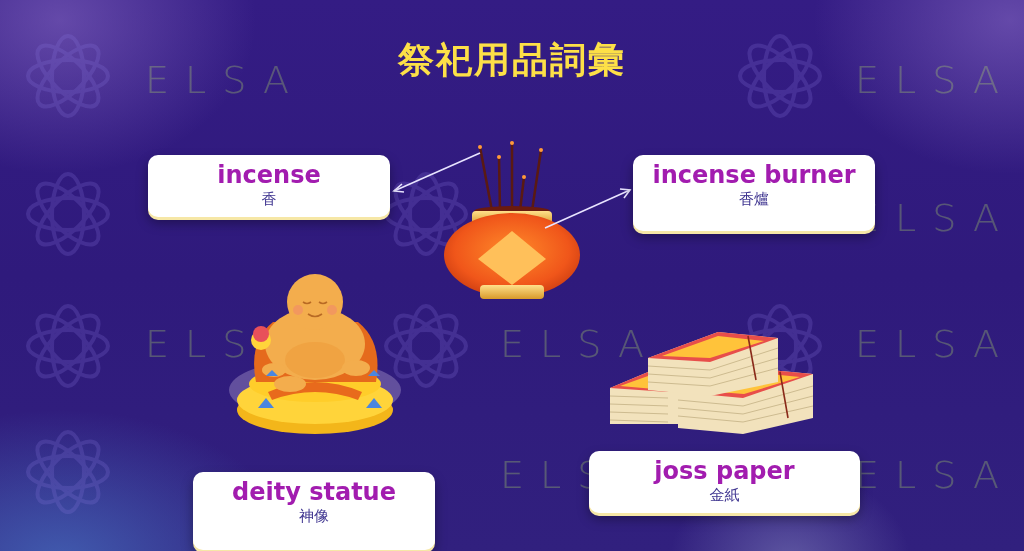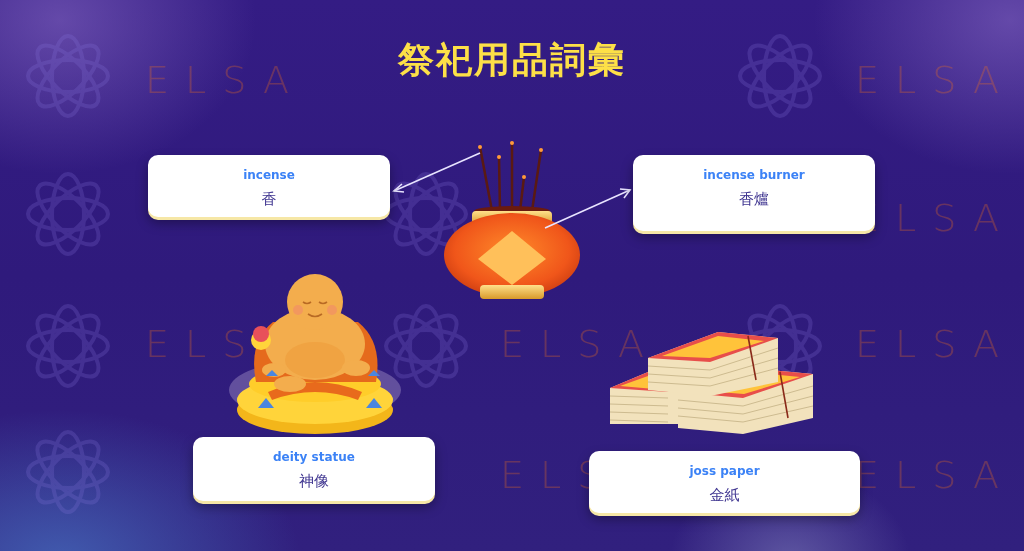--- a/index.html
+++ b/index.html
@@ -7,28 +7,28 @@
     font-family:"DejaVu Sans","Liberation Sans",sans-serif;
     background:#2e1a7a;}
   .bg{position:absolute;inset:0;
     background:
       radial-gradient(ellipse 280px 220px at 60px 20px, rgba(140,110,200,0.55), rgba(140,110,200,0) 70%),
       radial-gradient(ellipse 280px 220px at 1010px 20px, rgba(140,110,200,0.55), rgba(140,110,200,0) 70%),
       radial-gradient(ellipse 320px 200px at 60px 560px, rgba(70,110,190,0.75), rgba(70,110,190,0) 75%),
       radial-gradient(ellipse 160px 120px at 790px 560px, rgba(130,130,190,0.55), rgba(130,130,190,0) 75%),
       linear-gradient(180deg,#341c84 0%,#2f1a7c 50%,#31207e 100%);}
   .wm{position:absolute;opacity:0.22;}
-  .wm-text{position:absolute;color:#f97316;opacity:0.28;font-family:"DejaVu Sans",sans-serif;
+  .wm-text{position:absolute;color:#bef264;opacity:0.28;font-family:"DejaVu Sans",sans-serif;
     font-size:38px;letter-spacing:16px;font-weight:300;}
   .title{position:absolute;left:0;right:0;top:36px;text-align:center;color:#fde047;
     font-size:36px;font-weight:bold;letter-spacing:2px;}
   .card{position:absolute;background:#fff;border-radius:10px;
     box-shadow:0 3px 0 #f6e7a6, 0 6px 12px rgba(0,0,0,0.35);
     text-align:center;}
-  .card .en{color:#3b82f6;font-weight:bold;font-size:12px;margin-top:7px;line-height:26px;}
+  .card .en{color:#a21caf;font-weight:bold;font-size:24px;margin-top:7px;line-height:26px;}
   .card .zh{color:#3f3590;font-size:15px;line-height:22px;}
   svg{position:absolute;overflow:visible;}
 </style>
 </head>
 <body>
 
 <div class="bg"></div>
 
 <svg class="wm" style="left:22px;top:30px" width="92" height="92" viewBox="-46 -46 92 92">
   <g fill="none" stroke="#8a78e0" stroke-width="4">
@@ -217,20 +217,20 @@
 </svg>
 
 <div class="card" style="left:148px;top:155px;width:242px;height:62px;">
   <div class="en">incense</div>
   <div class="zh">香</div>
 </div>
 <div class="card" style="left:633px;top:155px;width:242px;height:76px;">
   <div class="en">incense burner</div>
   <div class="zh">香爐</div>
 </div>
-<div class="card" style="left:193px;top:437px;width:242px;height:64px;">
+<div class="card" style="left:193px;top:472px;width:242px;height:78px;">
   <div class="en">deity statue</div>
   <div class="zh">神像</div>
 </div>
 <div class="card" style="left:589px;top:451px;width:271px;height:62px;">
   <div class="en">joss paper</div>
   <div class="zh">金紙</div>
 </div>
 
 </body></html>

